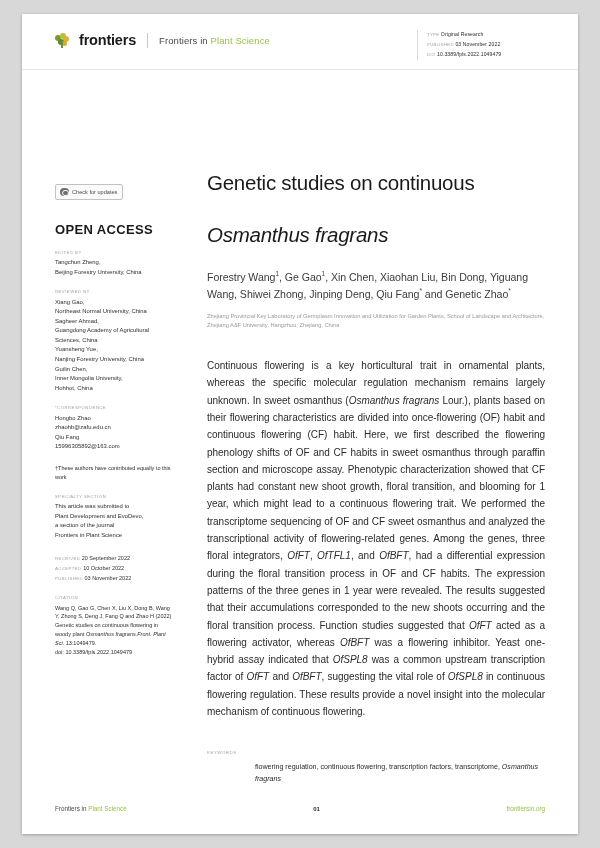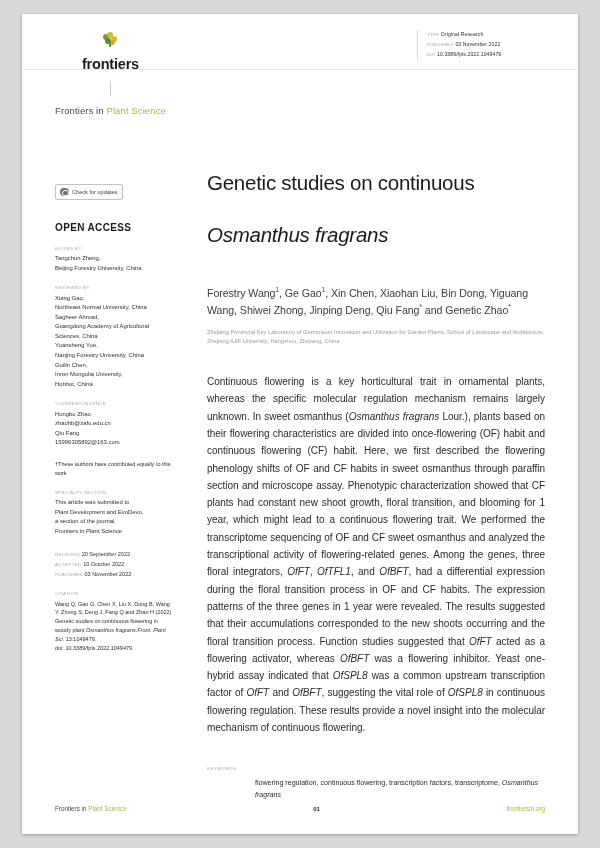--- a/index.html
+++ b/index.html
@@ -18,21 +18,21 @@
     overflow: hidden;
   }
 
   
   .masthead {
     position: absolute; left: 0; top: 0; right: 0; height: 56px;
     border-bottom: 1px solid #e6e6e6;
   }
   .brand-wrap {
     position: absolute; left: 33px; top: 18px;
-    display: flex; align-items: center; gap: 9px; flex-direction: column;
+    display: flex; align-items: center; gap: 9px;
   }
   .logo-mark { width: 15px; height: 15px; position: relative; flex: none; }
   .logo-mark .petal { position: absolute; border-radius: 50%; }
   .p1 { width: 6px; height: 6px; background: #7a9a2e; left: 0px;  top: 2px; }
   .p2 { width: 6px; height: 6px; background: #b5c23c; left: 4.5px;top: 0px; }
   .p3 { width: 6px; height: 6px; background: #e0b42c; left: 8px;  top: 3.5px; }
   .p4 { width: 6px; height: 6px; background: #5f8a35; left: 2.5px;top: 6px; }
   .p5 { width: 5px; height: 5px; background: #cfae33; left: 7px;  top: 8px; }
   .stem { position: absolute; width: 1.6px; height: 6px; background: #6f8f33; left: 6.2px; top: 9px; }
   .brand-name { font-size: 14.5px; font-weight: bold; color: #1a1a1a; letter-spacing: -0.2px; }
@@ -64,38 +64,38 @@
   .cm-icon {
     width: 8.5px; height: 8.5px; border-radius: 50%;
     background: #6e6e6e; position: relative; flex: none;
   }
   .cm-icon::after {
     content: ""; position: absolute; left: 2px; top: 2px;
     width: 4.5px; height: 4.5px; border: 1px solid #fbfbfb; border-radius: 50%;
   }
   .cm-text { font-size: 5.6px; color: #4a4a4a; white-space: nowrap; }
 
-  .oa { font-size: 10px; font-weight: bold; color: #1a1a1a; letter-spacing: 0.35px; margin-bottom: 13px; }
+  .oa { font-size: 13px; font-weight: bold; color: #1a1a1a; letter-spacing: 0.35px; margin-bottom: 13px; }
 
   .sb-block { margin-bottom: 12px; }
   .sb-lab {
     font-size: 4.3px; color: #a2a2a2; letter-spacing: 0.45px;
     text-transform: uppercase; margin-bottom: 3.5px;
   }
   .sb-line { font-size: 5.9px; color: #2e2e2e; line-height: 1.62; }
   .sb-inline { font-size: 5.5px; color: #2e2e2e; line-height: 1.85; }
   .sb-inline .ilab { color: #a2a2a2; font-size: 4.3px; letter-spacing: 0.4px; text-transform: uppercase; }
   .sb-note { font-size: 5.5px; color: #2e2e2e; line-height: 1.62; margin-bottom: 12px; }
   .sb-cite { font-size: 5.5px; color: #2e2e2e; line-height: 1.62; }
   .sb-cite i { font-style: italic; }
 
   
   .title {
     font-size: 20.5px; line-height: 1.26; color: #1a1a1a;
-    font-weight: normal; letter-spacing: -0.25px; margin-bottom: 38px;
+    font-weight: normal; letter-spacing: -0.25px; margin-bottom: 22px;
   }
   .title .ital { font-style: italic; }
 
   .authors {
     font-size: 10.6px; line-height: 1.56; color: #3c3c3c;
     letter-spacing: -0.05px; margin-bottom: 9px;
   }
   .authors sup { font-size: 6.5px; vertical-align: super; }
 
   .affil { font-size: 5.7px; line-height: 1.72; color: #9a9a9a; margin-bottom: 26px; }

